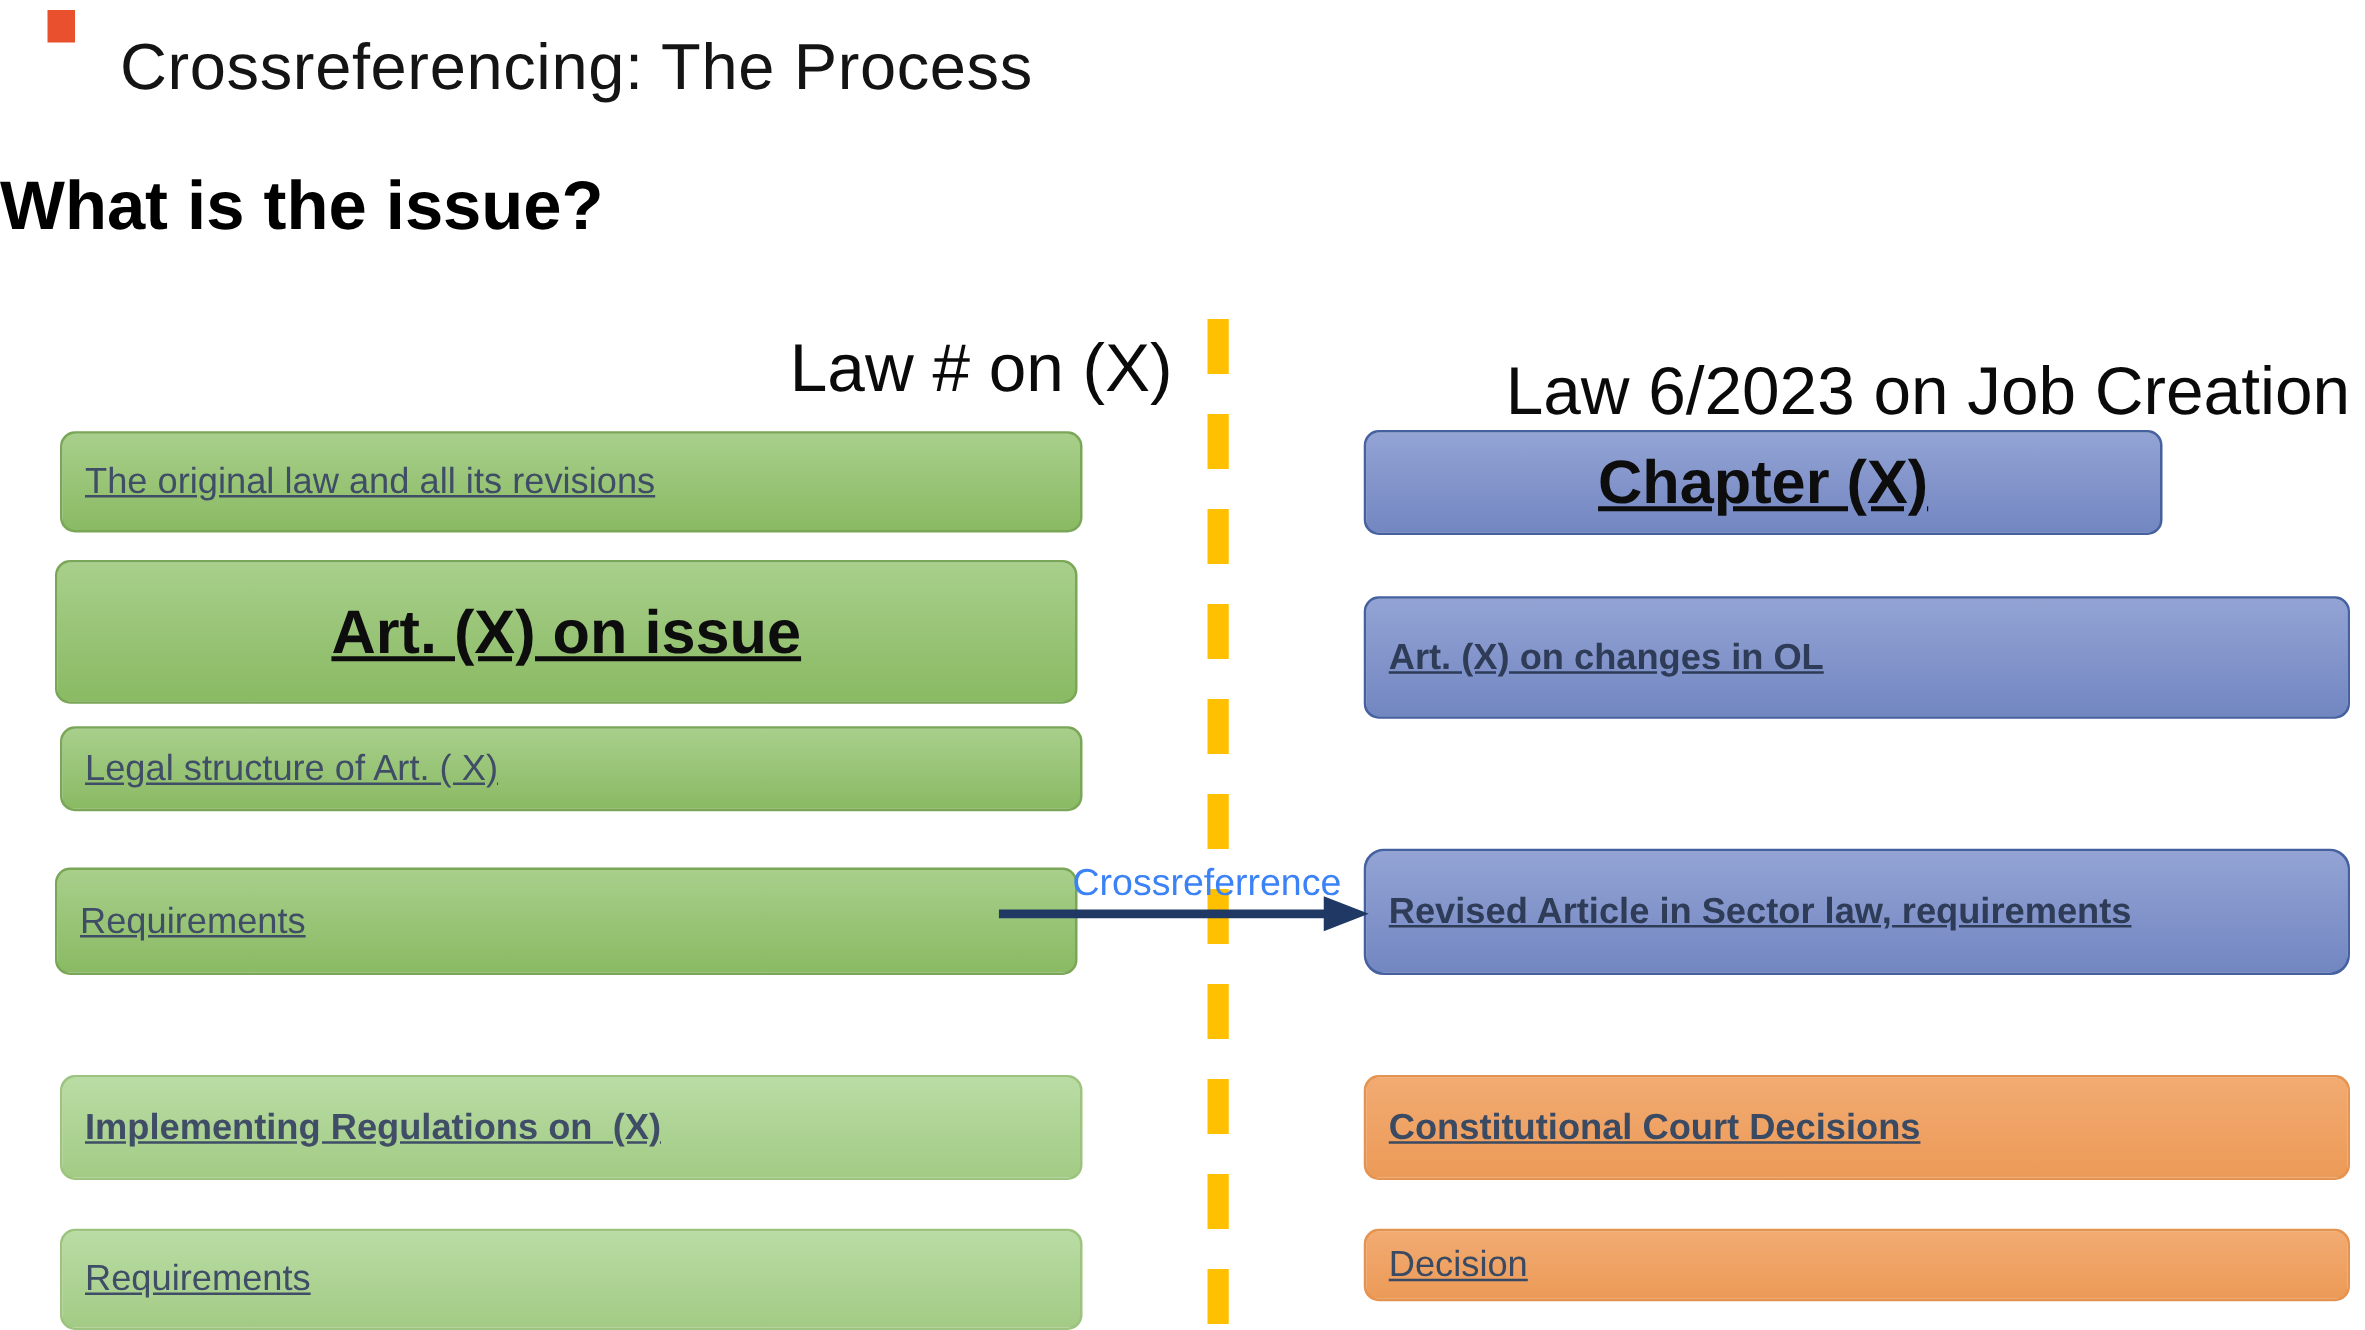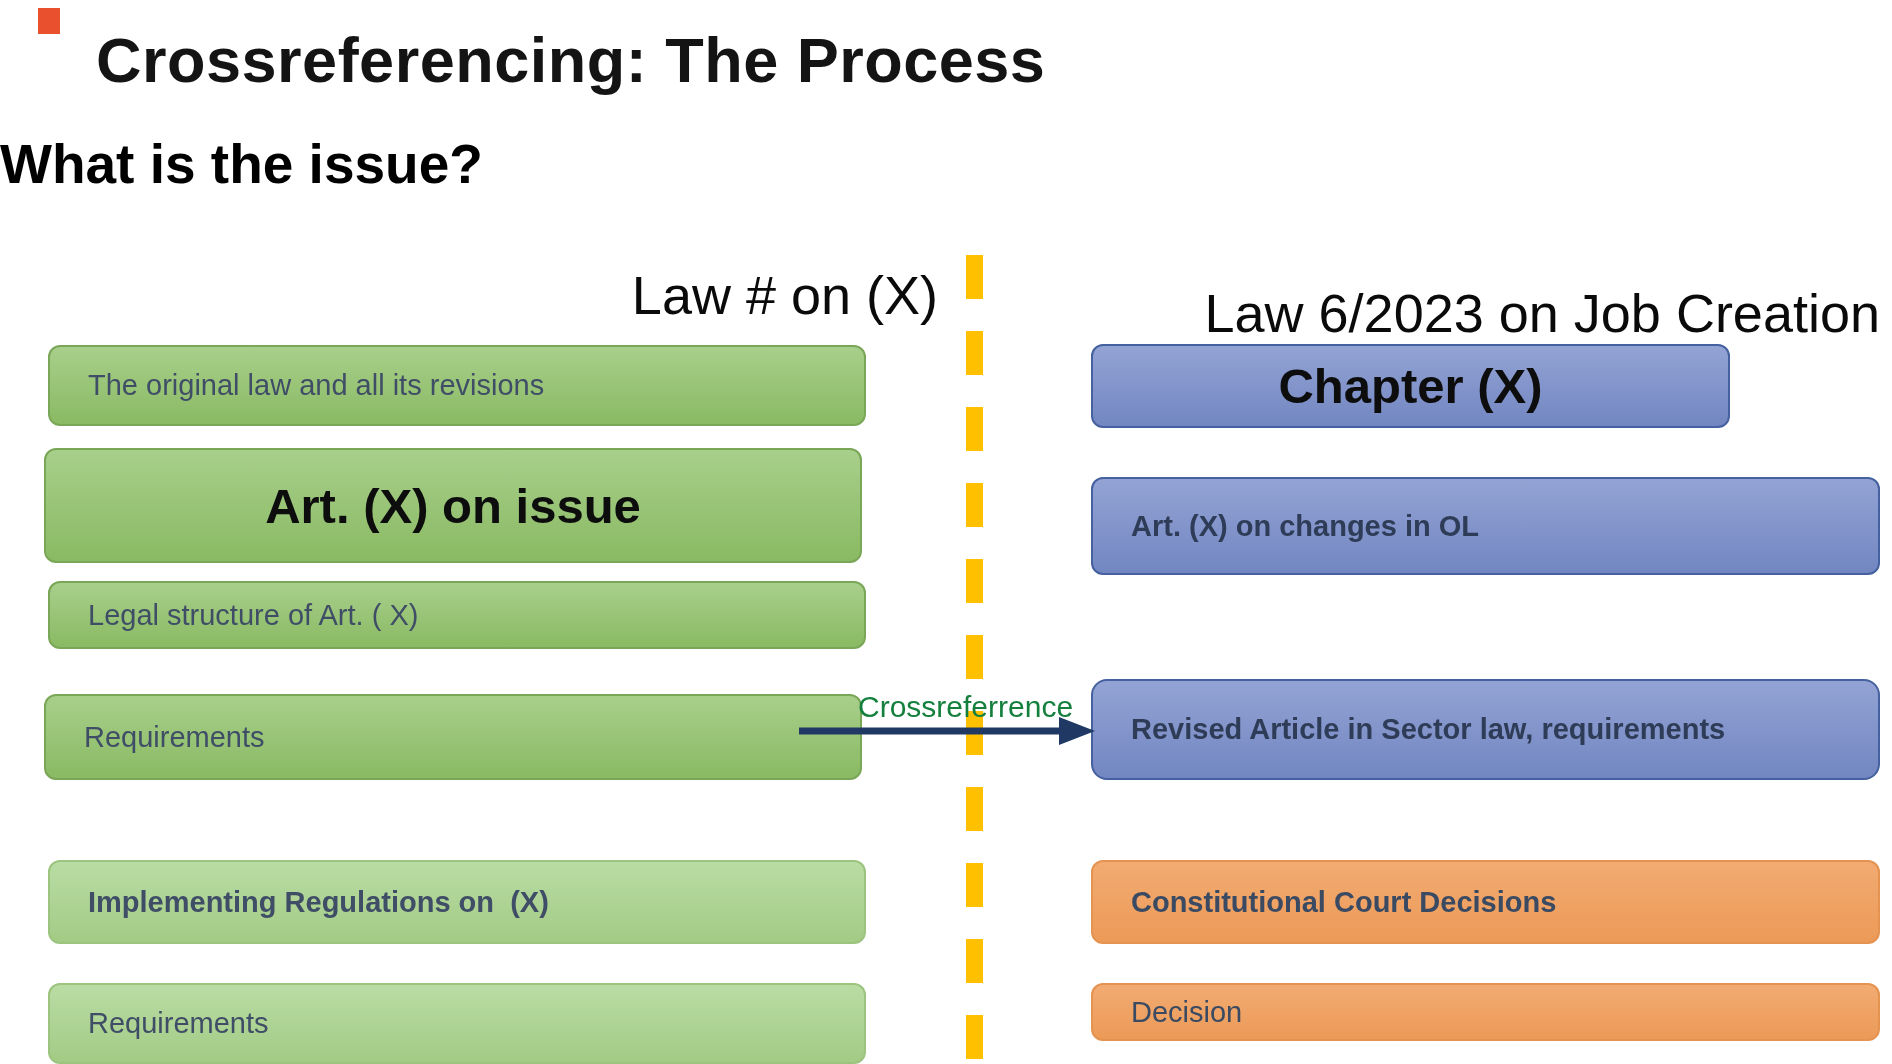--- a/index.html
+++ b/index.html
@@ -17,22 +17,22 @@
   .corner-accent {
     position: absolute;
     left: 38px; top: 8px;
     width: 22px; height: 26px;
     background: #e8502e;
   }
 
   .slide-title {
     position: absolute;
     left: 96px; top: 24px;
-    font-size: 63px;
-    font-weight: 700;
+    font-size: 52px;
+    font-weight: 400;
     color: #141414;
     letter-spacing: 0.5px;
     white-space: nowrap;
   }
 
   .slide-subtitle {
     position: absolute;
     left: 0; top: 132px;
     width: 1892px;
     text-align: left;
@@ -61,24 +61,25 @@
       #FFC000 0px, #FFC000 44px,
       transparent 44px, transparent 76px
     );
   }
 
   .box {
     position: absolute;
     border-radius: 12px;
     display: flex;
     align-items: center;
-    padding: 0 38px;
+    padding: 0 18px;
     font-size: 29px;
     color: #3f4e66;
     white-space: pre-wrap;
+    text-decoration: underline;
   }
   .box.center { justify-content: center; text-align: center; }
   .box.big    { font-size: 49px; font-weight: 700; color: #0d0d0d; }
   .box.bold   { font-weight: 700; }
 
   .green {
     background: linear-gradient(180deg, #a8cf8b 0%, #8aba63 100%);
     border: 2px solid #7aa757;
   }
   .lightgreen {
@@ -108,21 +109,21 @@
   .b-r1 { left: 1091px; top: 344px; width: 639px; height: 84px; }
   .b-r2 { left: 1091px; top: 477px; width: 789px; height: 98px; }
   .b-r3 { left: 1091px; top: 679px; width: 789px; height: 101px; border-radius: 16px; }
   .b-r4 { left: 1091px; top: 860px; width: 789px; height: 84px; }
   .b-r5 { left: 1091px; top: 983px; width: 789px; height: 58px; }
 
   .arrow-label {
     position: absolute;
     left: 858px; top: 690px;
     font-size: 30px;
-    color: #15803d;
+    color: #3b82f6;
     white-space: nowrap;
   }
 
   .arrow-svg {
     position: absolute;
     left: 799px; top: 705px;
     width: 296px; height: 52px;
   }
 </style>
 </head>

